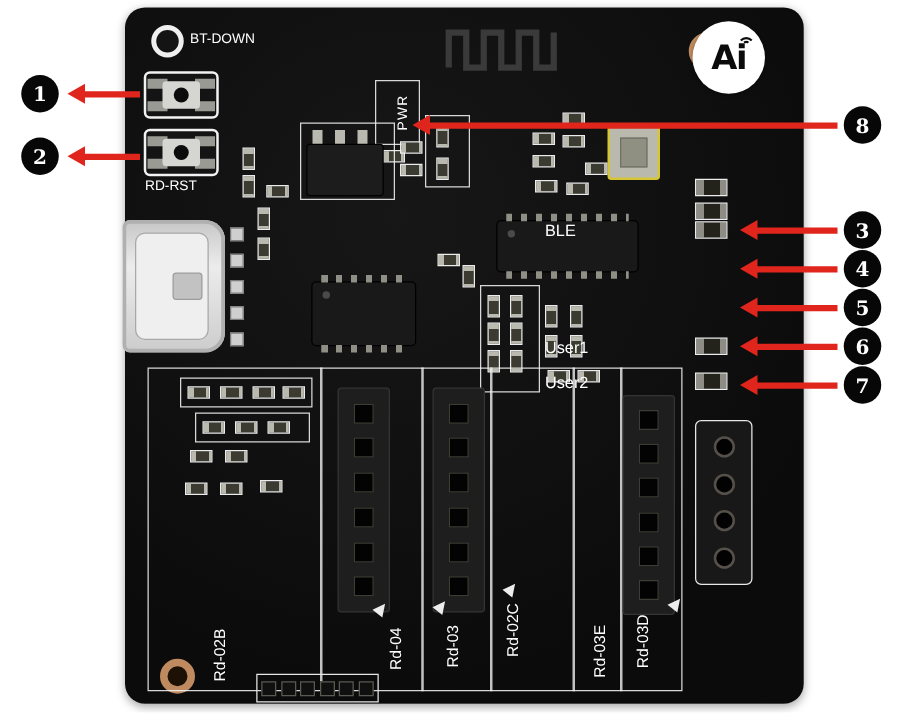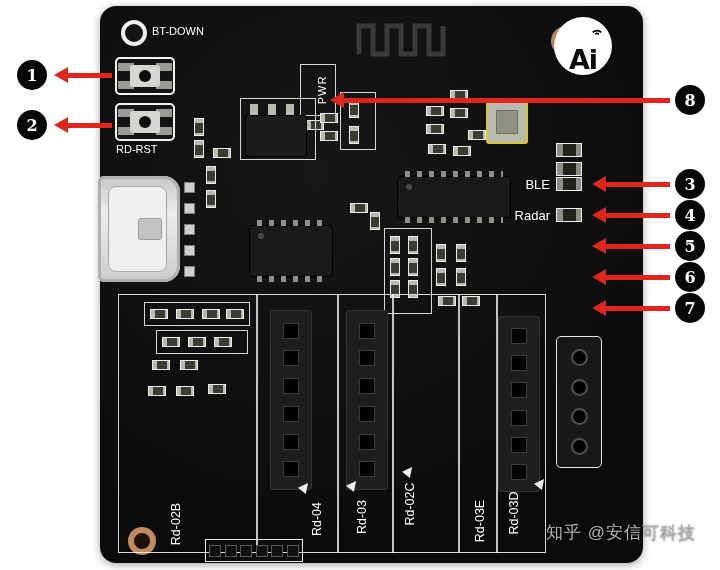--- a/index.html
+++ b/index.html
@@ -40,34 +40,34 @@
        display:flex;flex-direction:column;justify-content:space-evenly;align-items:center}
   .hdr .hole{width:16px;height:16px;background:#030303;border:1px solid #3d3d35}
   .conn-round{position:absolute;background:#181818;border:1.5px solid #e8e8e8;border-radius:5px;
        display:flex;flex-direction:column;justify-content:space-evenly;align-items:center}
   .conn-round .rhole{width:17px;height:17px;border-radius:50%;background:#020202;border:2px solid #55514a}
   .fp{position:absolute;border:1.5px solid #e8e8e8;display:flex;align-items:center;justify-content:space-evenly}
   .fp .sq{width:12px;height:12px;background:#101010;border:1px solid #5a5a52}
   .pad{position:absolute;width:11px;height:11px;background:#cfcfcf;border:1px solid #7d7d7d}
   
   .led-row{position:absolute;display:flex;align-items:center;gap:6px;height:18px}
-  .led-row .l{width:114px;text-align:right;color:#fff;font-size:13px}
+  .led-row .l{width:114px;color:#fff;font-size:13px}
   .led{width:26px;height:14px;border:1.5px solid #ededed;background:linear-gradient(90deg,#8d8d85 0 6px,#23231c 6px 19px,#8d8d85 19px)}
   .led.lone{position:absolute}
   
   .ycomp{position:absolute;left:486px;top:100px;width:42px;height:44px;border:2px solid #d6c535;background:#b9b9ae;border-radius:3px}
   .ycomp::after{content:"";position:absolute;left:8px;top:8px;right:8px;bottom:8px;background:#8f8f82;border:1px solid #6f6f63}
   
   .usb{position:absolute;left:98px;top:176px;width:82px;height:106px;border-radius:6px 16px 16px 6px;
        background:linear-gradient(180deg,#c6c6c6,#ececec 35%,#cccccc);box-shadow:inset 0 0 0 3px #b0b0b0}
   .usb-in{position:absolute;left:10px;top:10px;right:13px;bottom:10px;background:#efefef;border-radius:8px;border:1px solid #a8a8a8}
   .usb-slot{position:absolute;right:18px;top:42px;width:24px;height:22px;background:#c2c2c2;border-radius:3px;border:1px solid #9c9c9c}
   
   .logo{position:absolute;left:454px;top:11px;width:58px;height:58px;background:#fff;border-radius:50%;
-        display:flex;align-items:flex-end;justify-content:center;box-shadow:0 1px 3px rgba(0,0,0,.4)}
+        display:flex;align-items:center;justify-content:center;box-shadow:0 1px 3px rgba(0,0,0,.4)}
   .logo .txt{font-weight:bold;font-size:27px;color:#0b0b0b;letter-spacing:-1px;font-family:"DejaVu Sans",sans-serif}
   .logo svg{position:absolute;right:6px;top:4px}
   
   .ant{position:absolute;left:256px;top:8px}
   
   .callout{position:absolute;width:30px;height:30px;background:#070707;border-radius:50%;color:#fff;
         display:flex;align-items:center;justify-content:center;font-weight:bold;font-size:16px;
         font-family:"DejaVu Serif",serif;z-index:30}
   .arrow{position:absolute;height:16px;z-index:25}
   .arrow .head{position:absolute;left:0;top:0;width:0;height:0;border-top:8px solid transparent;
@@ -252,22 +252,26 @@
     <div class="silk-arrow" style="left:248px;top:474px"></div>
     <div class="silk-arrow" style="left:304px;top:460px"></div>
     <div class="silk-arrow" style="left:436px;top:472px"></div>
 
     <div class="led lone" style="left:456px;top:137px"></div>
     <div class="led lone" style="left:456px;top:156px"></div>
     <div class="led-row" style="left:336px;top:169px">
       <div class="l">BLE</div>
       <div class="led"></div>
     </div>
-    <div class="led-row" style="left:336px;top:200px">
-      <div class="l">Radar</div>
+    <div class="led-row" style="left:336px;top:262px">
+      <div class="l">User1</div>
+      <div class="led"></div>
+    </div>
+    <div class="led-row" style="left:336px;top:290px">
+      <div class="l">User2</div>
       <div class="led"></div>
     </div>
   </div>
 
   <div class="callout" style="left:17px;top:60px">1</div>
   <div class="callout" style="left:17px;top:110px">2</div>
   <div class="callout" style="left:675px;top:85px">8</div>
   <div class="callout" style="left:675px;top:169px">3</div>
   <div class="callout" style="left:675px;top:200px">4</div>
   <div class="callout" style="left:675px;top:231px">5</div>
@@ -300,15 +304,14 @@
     </div>
   <div class="arrow" style="left:592px;top:269px;width:78px">
       <div class="head"></div>
       <div class="shaft"></div>
     </div>
   <div class="arrow" style="left:592px;top:300px;width:78px">
       <div class="head"></div>
       <div class="shaft"></div>
     </div>
 
-  <div class="wm">知乎 @安信可科技</div>
 
 </div>
 
 </body></html>

